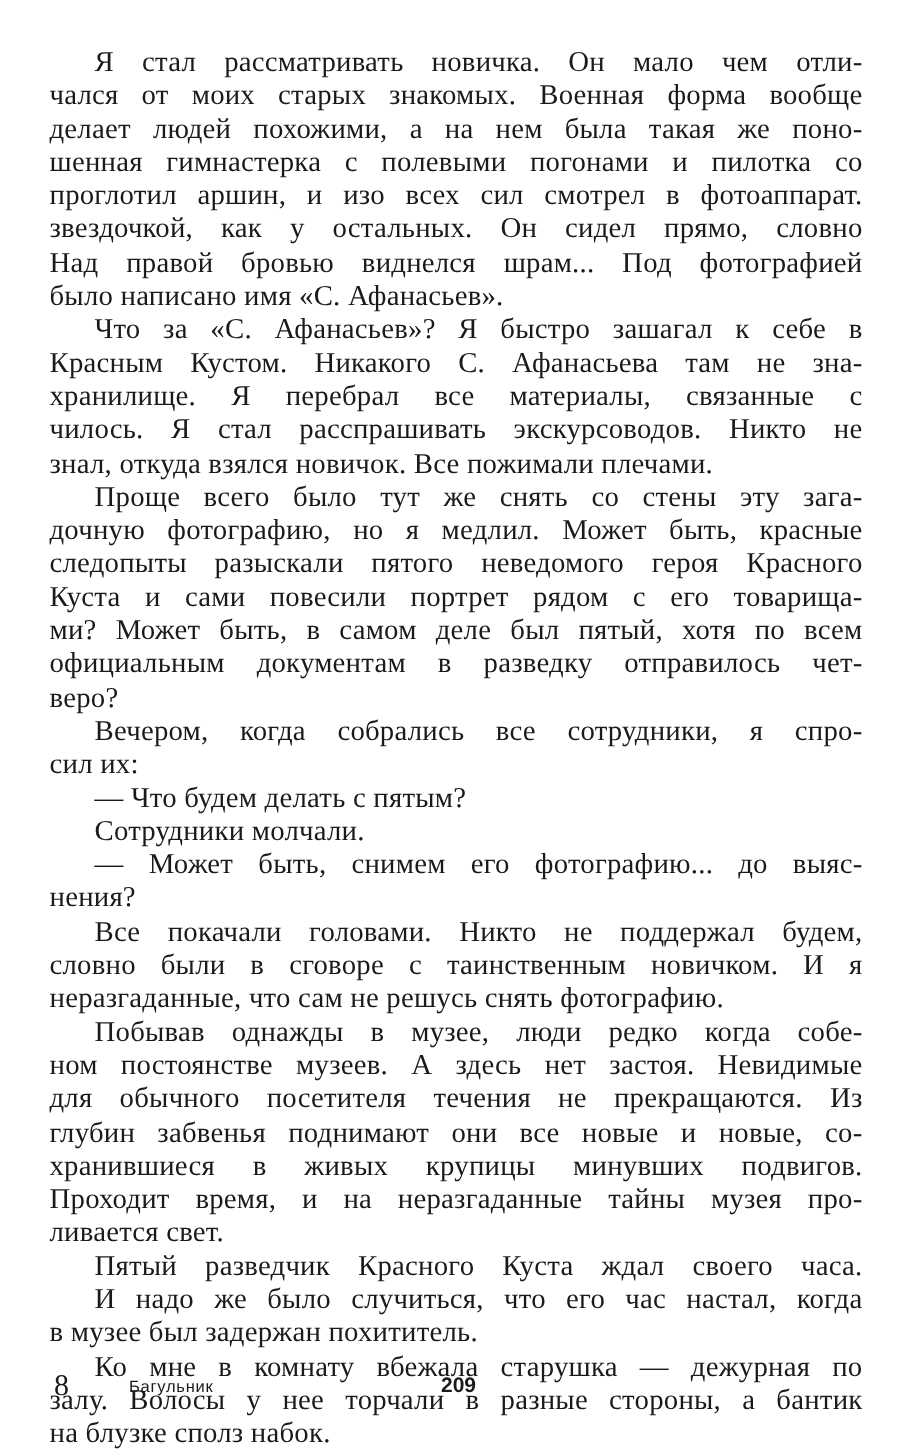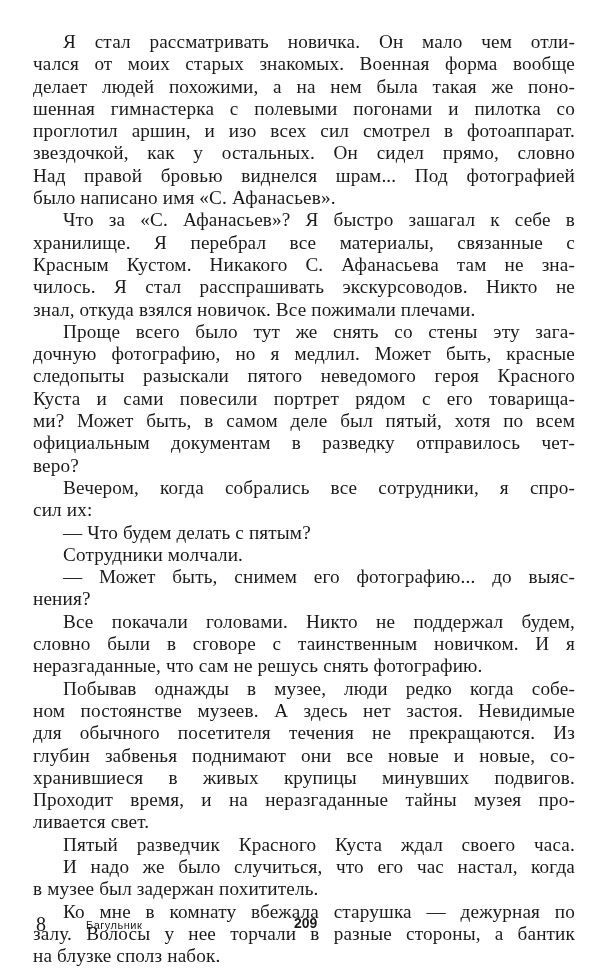--- a/index.html
+++ b/index.html
@@ -27,22 +27,22 @@
 <div class="page" id="page-body">
     <span class="line indent">Я стал рассматривать новичка. Он мало чем отли-</span>
     <span class="line">чался от моих старых знакомых. Военная форма вообще</span>
     <span class="line">делает людей похожими, а на нем была такая же поно-</span>
     <span class="line">шенная гимнастерка с полевыми погонами и пилотка со</span>
     <span class="line">проглотил аршин, и изо всех сил смотрел в фотоаппарат.</span>
     <span class="line">звездочкой, как у остальных. Он сидел прямо, словно</span>
     <span class="line">Над правой бровью виднелся шрам... Под фотографией</span>
     <span class="line last">было написано имя «С. Афанасьев».</span>
     <span class="line indent">Что за «С. Афанасьев»? Я быстро зашагал к себе в</span>
+    <span class="line">Красным Кустом. Никакого С. Афанасьева там не зна-</span>
     <span class="line">хранилище. Я перебрал все материалы, связанные с</span>
-    <span class="line">Красным Кустом. Никакого С. Афанасьева там не зна-</span>
     <span class="line">чилось. Я стал расспрашивать экскурсоводов. Никто не</span>
     <span class="line last">знал, откуда взялся новичок. Все пожимали плечами.</span>
     <span class="line indent">Проще всего было тут же снять со стены эту зага-</span>
     <span class="line">дочную фотографию, но я медлил. Может быть, красные</span>
     <span class="line">следопыты разыскали пятого неведомого героя Красного</span>
     <span class="line">Куста и сами повесили портрет рядом с его товарища-</span>
     <span class="line">ми? Может быть, в самом деле был пятый, хотя по всем</span>
     <span class="line">официальным документам в разведку отправилось чет-</span>
     <span class="line last">веро?</span>
     <span class="line indent">Вечером, когда собрались все сотрудники, я спро-</span>

